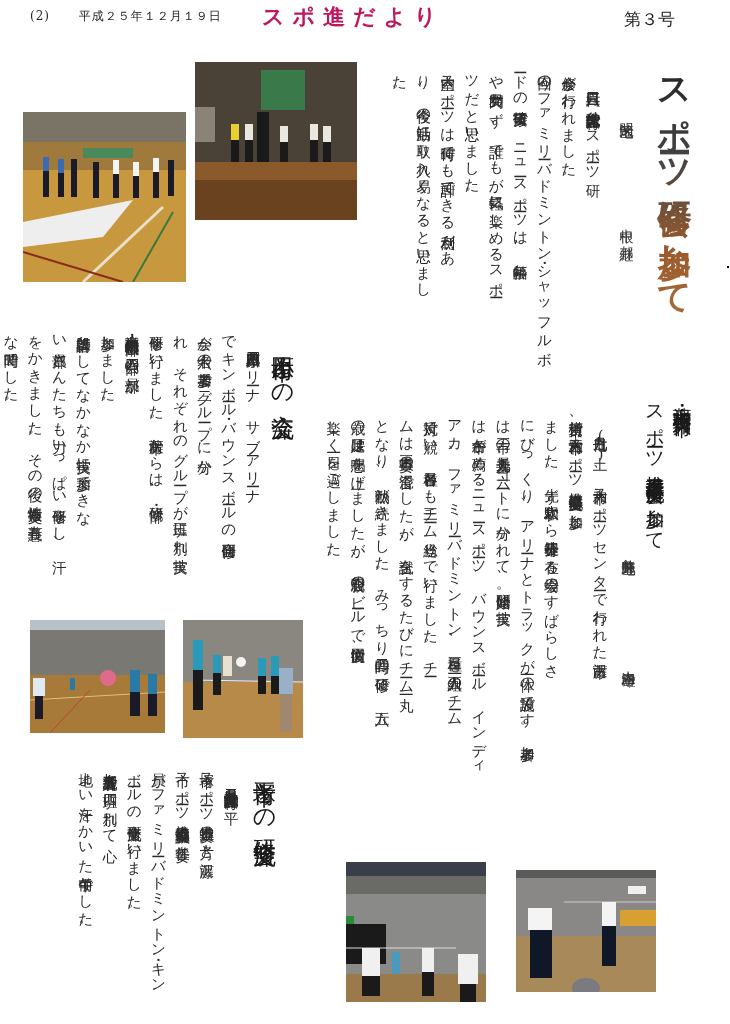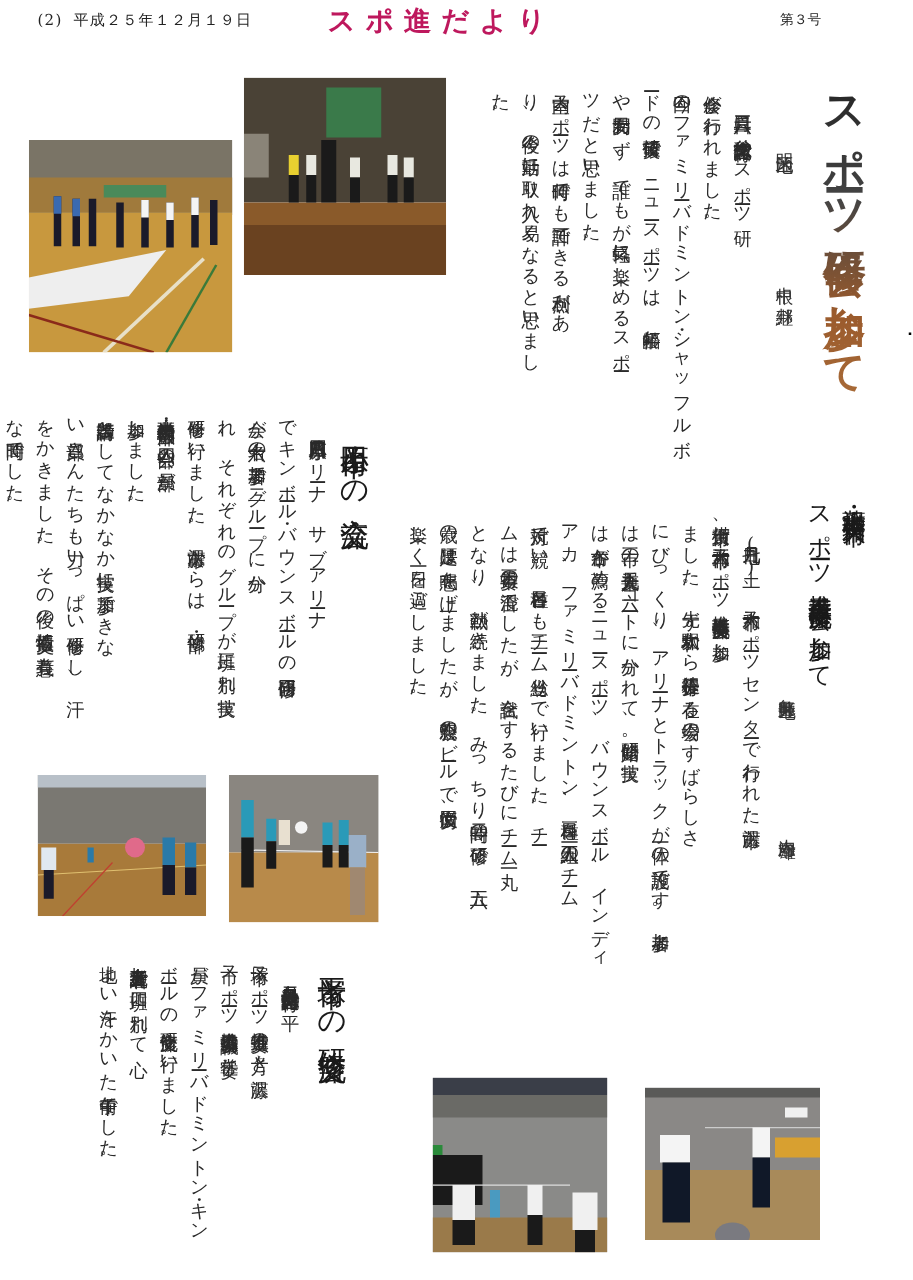--- a/index.html
+++ b/index.html
@@ -2,41 +2,41 @@
 <html><head>
 <meta charset="utf-8">
 <style>
   html, body { margin: 0; padding: 0; background: #ffffff; }
   body { width: 730px; height: 1024px; position: relative; overflow: hidden;
          font-family: "DejaVu Serif", "Liberation Serif", serif; color: #222; }
   .abs { position: absolute; }
   .header-left { left: 30px; top: 8px; font-size: 12px; letter-spacing: 1px; }
   .header-title { left: 262px; top: 2px; font-size: 22px; font-weight: bold; letter-spacing: 8px;
                   font-family: "DejaVu Sans", "Liberation Sans", sans-serif; color: #be185d; }
-  .header-right { left: 624px; top: 8px; font-size: 11px; }
+  .header-right { left: 624px; top: 8px; font-size: 17px; }
   .vt { writing-mode: vertical-rl; text-orientation: upright; }
   .body-text { font-size: 14.6px; line-height: 24.2px; letter-spacing: 0.5px; color: #2a2a2a; white-space: pre; }
   .big-title { font-size: 34px; font-weight: bold; letter-spacing: 1px;
                font-family: "DejaVu Sans", "Liberation Sans", sans-serif;
                background: linear-gradient(180deg, #222 0%, #444 35%, #9a5a2c 65%, #b0743e 100%);
                -webkit-background-clip: text; background-clip: text; color: transparent; }
   .sub-title { font-size: 19px; letter-spacing: 1px; color: #1a1a1a;
                font-family: "DejaVu Sans", "Liberation Sans", sans-serif; line-height: 32px; }
   .sec-title { font-size: 23px; letter-spacing: 1px; color: #1a1a1a;
                font-family: "DejaVu Sans", "Liberation Sans", sans-serif; }
   .byline { font-size: 14px; letter-spacing: 1px; color: #333; }
   .photo { overflow: hidden; }
   .dot { left: 727px; top: 266px; width: 2px; height: 2px; background: #000; }
 </style>
 </head>
 <body>
 
 <div class="abs header-left">
   <span>(2)</span>
-  <span style="margin-left:4px">平成２５年１２月１９日</span>
+  <span style="margin-left:24px">平成２５年１２月１９日</span>
 </div>
 <div class="abs header-title">スポ進だより</div>
 <div class="abs header-right">第３号</div>
 
 <div class="abs vt big-title" style="left:652px; top:55px; height:300px;">スポーツ研修会に参加して</div>
 <div class="abs vt byline" style="left:618px; top:112px;">明治地区</div>
 <div class="abs vt byline" style="left:618px; top:218px;">中根　邦継</div>
 <div class="abs vt body-text" style="left:385px; top:65px; height:320px; width:220px;">　六月二三日に秩父宮記念体育館でスポーツ研
 修会が行われました。
 今回のファミリーバドミントン・シャッフルボ

